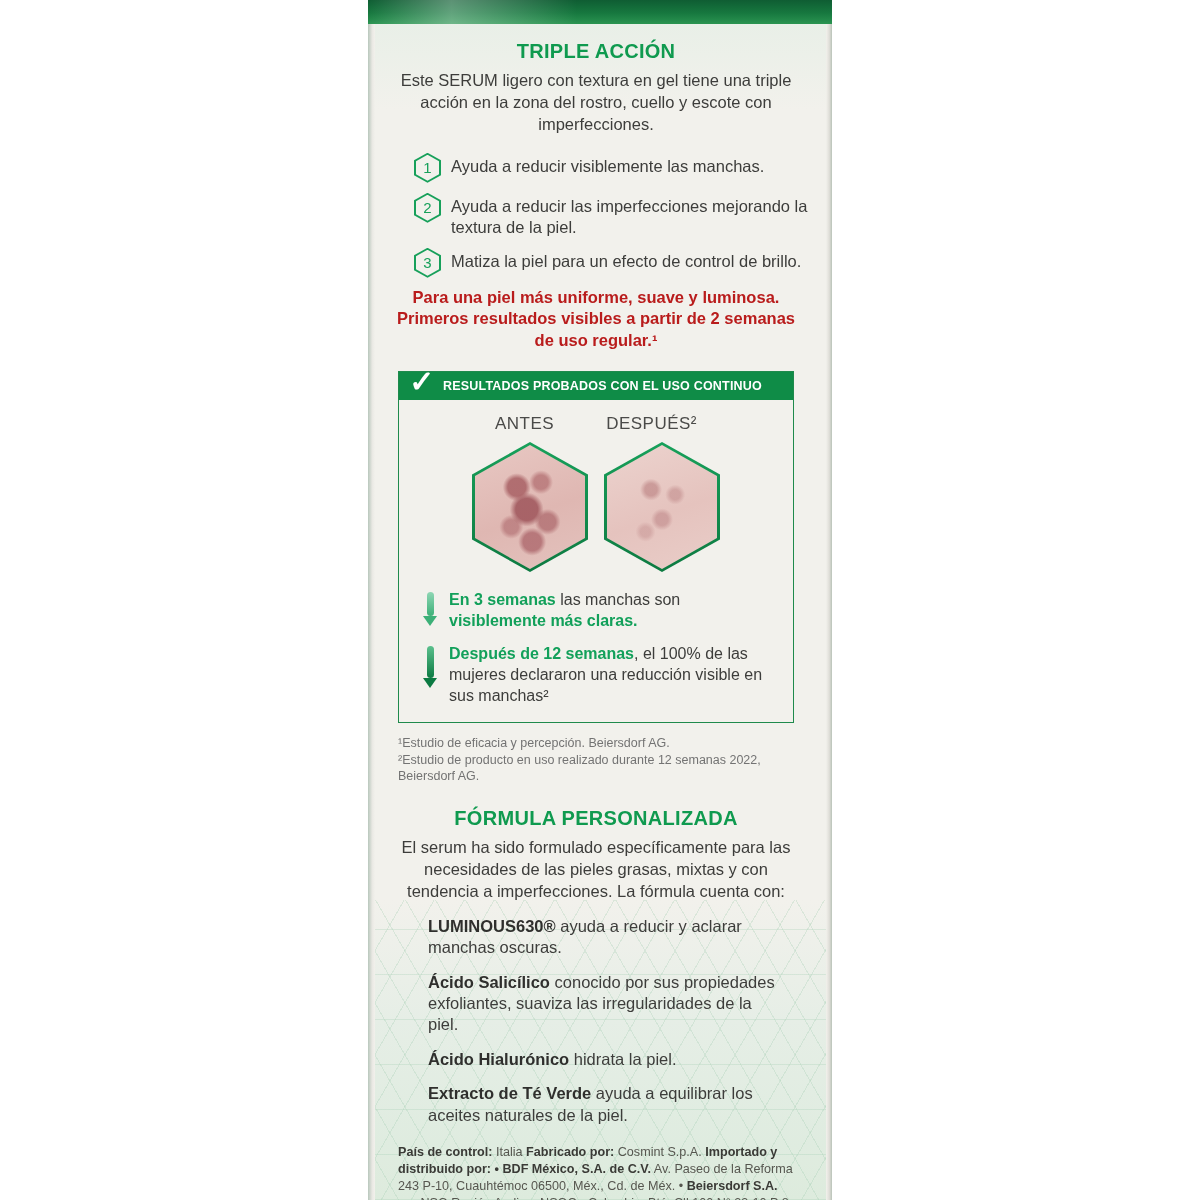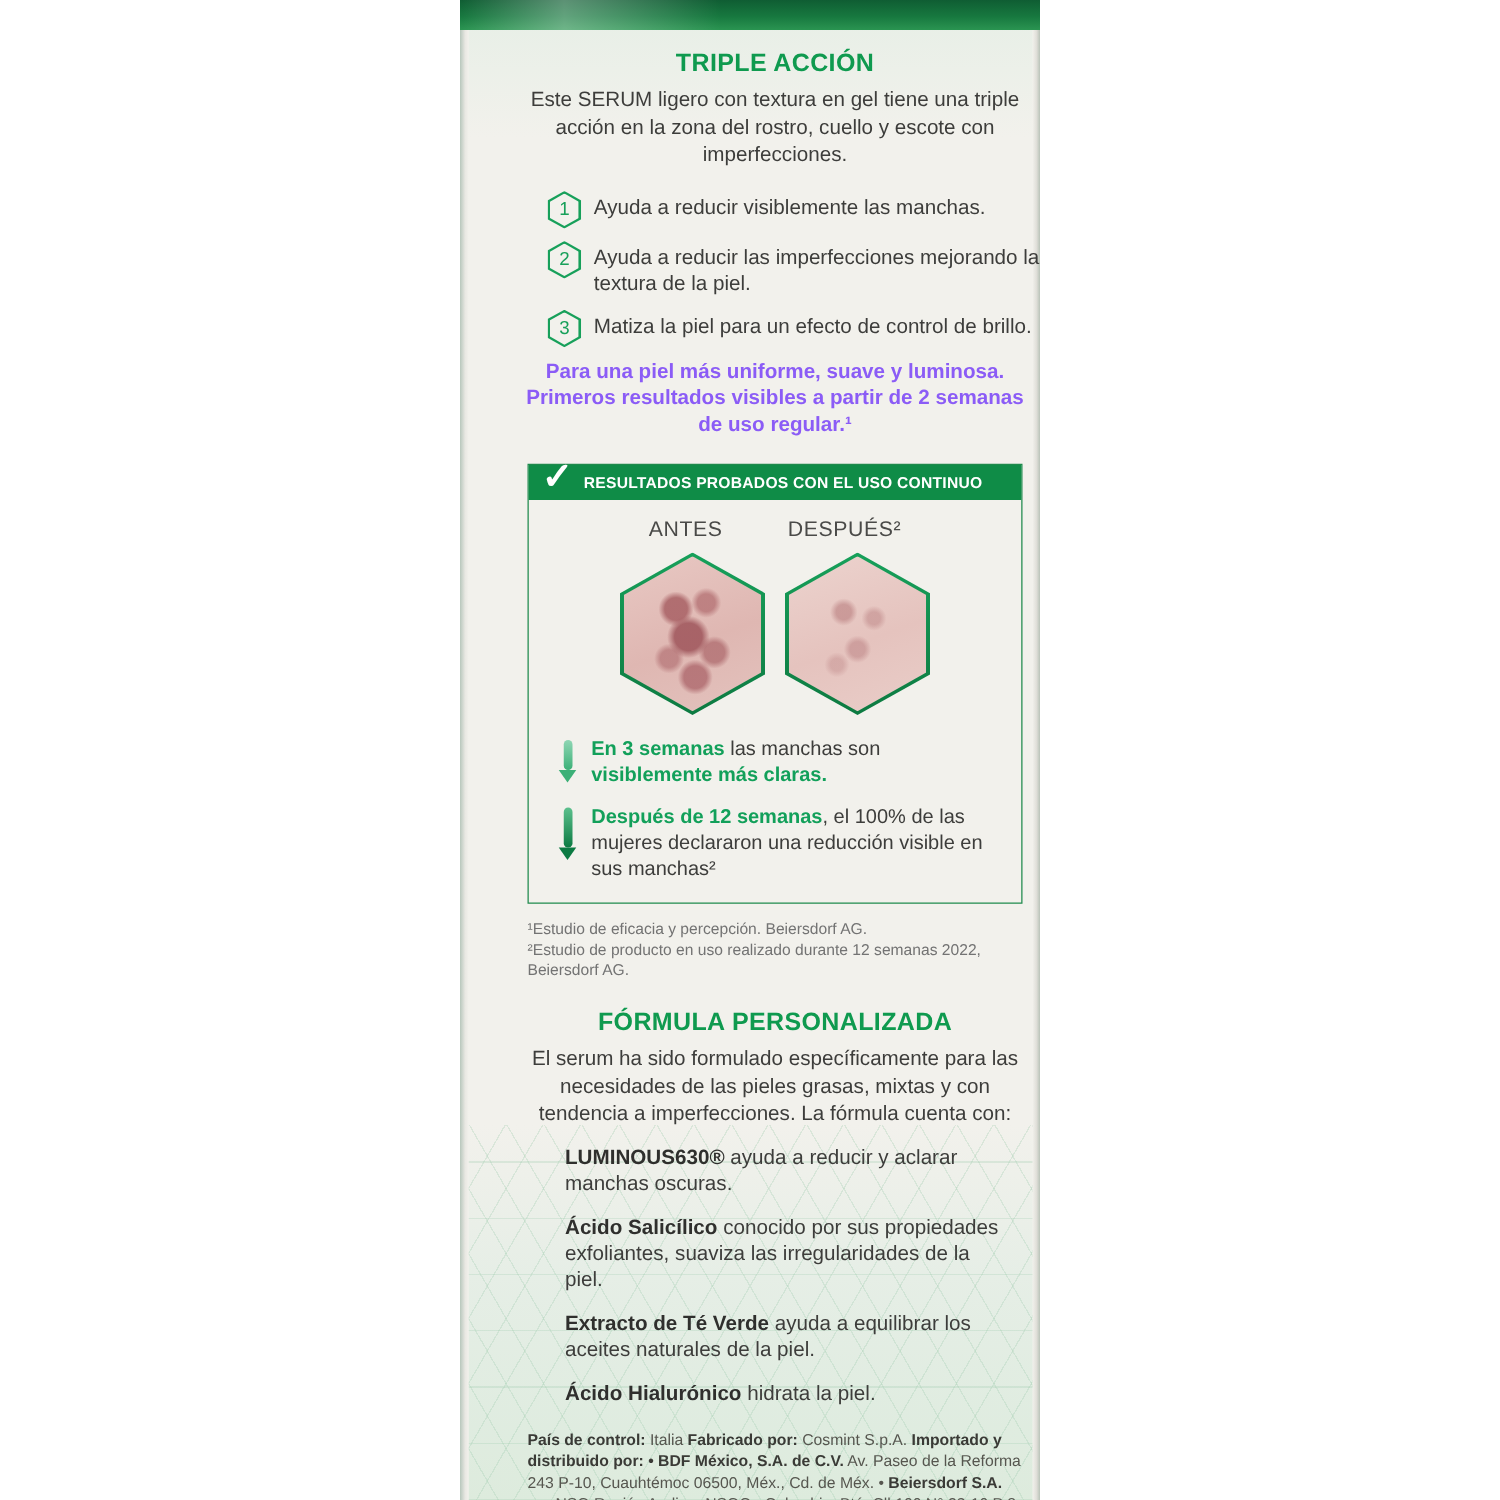--- a/index.html
+++ b/index.html
@@ -67,21 +67,21 @@
   }
   .top-cap-sheen {
     position: absolute;
     left: 368px; top: 0;
     width: 464px; height: 24px;
     background: linear-gradient(90deg, rgba(255,255,255,0) 0%, rgba(255,255,255,0.32) 18%, rgba(255,255,255,0) 45%);
   }
   
   .content {
     position: absolute;
-    left: 400px;
+    left: 376px;
     top: 24px;
     width: 440px;
     height: 1070px;
     color: #3a3a38;
   }
   .h-green {
     color: #0f9a4f;
     font-weight: bold;
     text-align: center;
     letter-spacing: .3px;
@@ -136,21 +136,21 @@
     line-height: 1.27;
     padding-top: 4px;
     color: #3d3d3b;
   }
   .claim {
     font-size: 16.5px;
     line-height: 1.3;
     text-align: center;
     font-weight: bold;
     margin: 0 14px 0 14px;
-    color: #8b5cf6;
+    color: #b91c1c;
   }
   
   .results {
     position: relative;
     margin: 20px 22px 0 22px;
     border: 1.5px solid #1f8a4c;
     background: transparent;
   }
   .results-header {
     background: #0f8c47;
@@ -380,24 +380,24 @@
     <div class="body-text">El serum ha sido formulado específicamente para las necesidades de las pieles grasas, mixtas y con tendencia a imperfecciones. La fórmula cuenta con:</div>
 
     <div>
       <div class="ing">
         <b>LUMINOUS630®</b><span> ayuda a reducir y aclarar manchas oscuras.</span>
       </div>
       <div class="ing">
         <b>Ácido Salicílico</b><span> conocido por sus propiedades exfoliantes, suaviza las irregularidades de la piel.</span>
       </div>
       <div class="ing">
+        <b>Ácido Hialurónico</b><span> hidrata la piel.</span>
+      </div>
+      <div class="ing">
         <b>Extracto de Té Verde</b><span> ayuda a equilibrar los aceites naturales de la piel.</span>
-      </div>
-      <div class="ing">
-        <b>Ácido Hialurónico</b><span> hidrata la piel.</span>
       </div>
     </div>
 
     <div class="legal">
       <b>País de control:</b><span> Italia </span><b>Fabricado por:</b><span> Cosmint S.p.A.</span>
       <b>Importado y distribuido por: • BDF México, S.A. de C.V.</b><span> Av. Paseo de la Reforma 243 P-10, Cuauhtémoc 06500, Méx., Cd. de Méx. • </span><b>Beiersdorf S.A. en:</b><span> NSO Región Andina: NSOC • Colombia, Btá. Cll 100 N° 23-10 P 8 • Ecuador, Quito • Beiersdorf SAC - Perú, Av. Larco 1301 P 18 Lima 18 RUC 20100165504 • HANSA Ltda, La Paz – Bolivia. • Argentina, Av. Triunvirato 2902 CABA Lég.N°2416 MS. Res. 155/98; Uruguay, Av. Brasil 2697/10, Montevideo. Imp. N°275 Reg. MSP N° • Reg.San.Rep.Dom· Chile, Av. Andrés Bello 2457, Oficina 1703. Providencia. Santiago. Reg. ISP N°111C-960.</span>
     </div>
 
   </div>
 </div>

